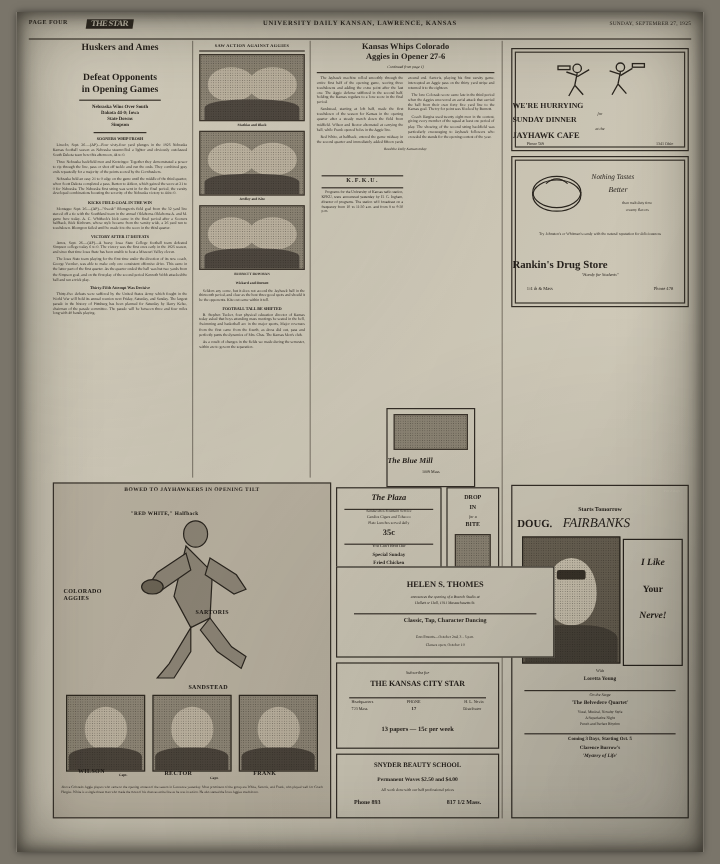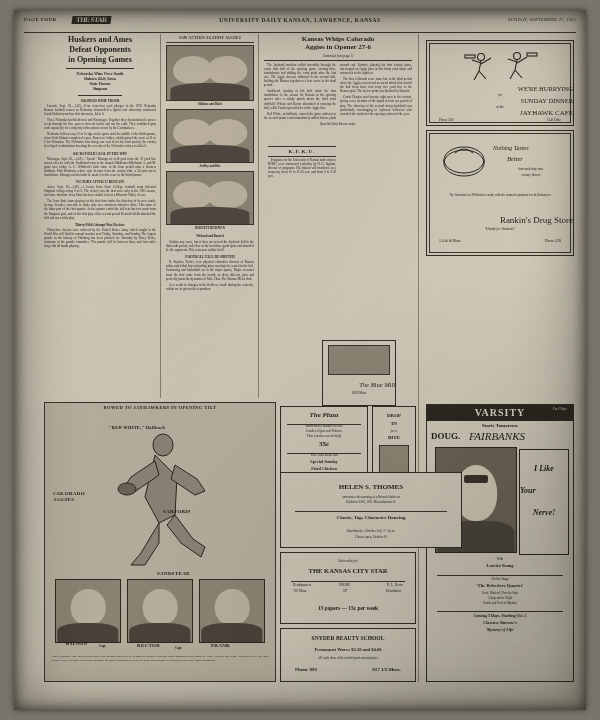--- a/index.html
+++ b/index.html
@@ -42,21 +42,21 @@
     background-image:radial-gradient(rgba(30,26,20,.55) 35%, rgba(0,0,0,0) 36%);
     background-size:2px 2px;opacity:.8;}
   .portrait{position:relative;}
   .portrait .head{position:absolute;left:50%;top:18%;width:46%;height:52%;
     transform:translateX(-50%);border-radius:50% 50% 45% 45%;background:#bdb3a0;}
   .portrait .shoulders{position:absolute;left:50%;bottom:0;width:92%;height:32%;
     transform:translateX(-50%);border-radius:40% 40% 0 0;background:#4f4840;}
   
   .ad{border:1px solid #332d26;background:#cdc7b6;position:absolute;overflow:hidden;}
   .ad-in{position:absolute;inset:2px;border:1px solid #3a342c;}
-  .adtitle{text-align:right;font-weight:normal;}
+  .adtitle{text-align:left;font-weight:bold;}
   .adline{text-align:center;}
   .thinrule{height:1px;background:#3a342c;margin:2px 0;}
   .center{text-align:center;}
   .b{font-weight:bold;}
   
   .bigpanel{position:absolute;border:1px solid #3a342c;background:#b9b1a0;overflow:hidden;}
   .playerframe{position:absolute;border:1px solid #2e2920;background:#8e8676;overflow:hidden;}
   .name{position:absolute;font-weight:bold;font-size:5px;letter-spacing:.3px;color:#1d1914;}
   .namesm{font-size:3px;font-weight:bold;}
   
@@ -75,21 +75,21 @@
       <div class="mh-logo">THE STAR</div>
       <div class="mh-center">UNIVERSITY DAILY KANSAN, LAWRENCE, KANSAS</div>
       <div class="mh-right">SUNDAY, SEPTEMBER 27, 1925</div>
     </div>
 
     <div class="rule" style="left:146px;top:24px;height:364px;"></div>
     <div class="rule" style="left:244px;top:24px;height:364px;"></div>
     <div class="rule" style="left:404px;top:24px;height:648px;"></div>
 
     <div class="col ink" style="left:30px;width:112px;">
-      <div class="hl" style="font-size:8px;margin-bottom:1px;">Huskers and Ames</div>
+      <div class="hl" style="font-size:8px;margin-bottom:16px;">Huskers and Ames</div>
       <div class="hl" style="font-size:8px;margin-bottom:1px;">Defeat Opponents</div>
       <div class="hl" style="font-size:8px;margin-bottom:3px;">in Opening Games</div>
       <div class="thinrule" style="width:60%;margin:2px auto;"></div>
       <div class="center" style="font-size:4px;font-weight:bold;line-height:1.3;">Nebraska Wins Over South</div>
       <div class="center" style="font-size:4px;font-weight:bold;line-height:1.3;">Dakota 44-0; Iowa</div>
       <div class="center" style="font-size:4px;font-weight:bold;line-height:1.3;">State Downs</div>
       <div class="center" style="font-size:4px;font-weight:bold;line-height:1.3;">Simpson</div>
       <div class="thinrule" style="width:40%;margin:3px auto;"></div>
 
       <div class="smallcap">SOONERS WHIP FROSH</div>
@@ -226,36 +226,35 @@
       <div class="ink" style="position:absolute;left:72px;top:42px;width:64px;font-size:3.2px;text-align:center;">creamy flavors</div>
       <div class="ink" style="position:absolute;left:10px;top:62px;width:126px;font-size:3.2px;text-align:center;line-height:1.35;">Try Johnston's or Whitman's candy with the natural reputation for deliciousness</div>
       <div class="adtitle ink" style="position:absolute;left:0;right:0;top:84px;font-size:9px;">Rankin's Drug Store</div>
       <div class="adline ink" style="position:absolute;left:0;right:0;top:96px;font-size:3.6px;font-style:italic;">"Handy for Students"</div>
       <div class="ink" style="position:absolute;left:12px;top:108px;font-size:3.8px;">1/4 th &amp; Mass</div>
       <div class="ink" style="position:absolute;right:12px;top:108px;font-size:3.8px;">Phone 478</div>
     </div>
 
 
     <div class="varsity" style="left:412px;top:394px;width:146px;height:276px;">
-      <div class="vbar" style="position:absolute;left:0;top:0;width:146px;height:16px;font-size:10px;line-height:16px;letter-spacing:1px;">VARSITY</div>
       <div class="ink" style="position:absolute;right:2px;top:2px;font-size:3px;text-align:center;width:22px;color:#d8d2c2;">For 2 Days</div>
       <div class="ink center" style="position:absolute;left:0;right:0;top:18px;font-size:5px;font-weight:bold;">Starts Tomorrow</div>
       <div class="ink" style="position:absolute;left:4px;top:26px;font-size:9px;font-weight:bold;">DOUG.</div>
       <div class="ink" style="position:absolute;left:42px;top:25px;font-size:11px;font-weight:normal;font-style:italic;">FAIRBANKS</div>
 
       <div class="filmface" style="left:8px;top:42px;width:80px;height:104px;border:1px solid #2b261f;">
         <div style="position:absolute;left:50%;top:16%;width:52%;height:54%;transform:translateX(-50%);border-radius:50% 50% 46% 46%;background:#cfc6b2;"></div>
         <div style="position:absolute;left:50%;top:26%;width:30%;height:8%;transform:translateX(-50%);background:#3a342a;border-radius:2px;"></div>
         <div style="position:absolute;left:50%;bottom:0;width:96%;height:30%;transform:translateX(-50%);background:#4a443a;border-radius:36% 36% 0 0;"></div>
         <div class="halftone"></div>
       </div>
 
       <div style="position:absolute;left:92px;top:44px;width:48px;height:104px;border:1px solid #2b261f;background:#cdc7b6;">
         <div class="ink" style="position:absolute;left:0;right:0;top:14px;text-align:center;font-size:8px;font-style:italic;font-weight:bold;">I Like</div>
-        <div class="ink" style="position:absolute;left:0;right:0;top:36px;text-align:left;font-size:8px;font-style:italic;font-weight:bold;">Your</div>
+        <div class="ink" style="position:absolute;left:0;right:0;top:36px;text-align:center;font-size:8px;font-weight:bold;">Your</div>
         <div class="ink" style="position:absolute;left:0;right:0;top:58px;text-align:center;font-size:8px;font-style:italic;font-weight:bold;">Nerve!</div>
       </div>
 
       <div class="ink center" style="position:absolute;left:0;right:0;top:152px;font-size:3.4px;">With</div>
       <div class="ink center" style="position:absolute;left:0;right:0;top:158px;font-size:4.4px;font-weight:bold;">Loretta Young</div>
       <div class="thinrule" style="position:absolute;left:10px;right:10px;top:168px;"></div>
       <div class="ink center" style="position:absolute;left:0;right:0;top:172px;font-size:3.4px;font-style:italic;">On the Stage</div>
       <div class="ink center" style="position:absolute;left:0;right:0;top:178px;font-size:4.6px;font-weight:bold;">'The Belvedere Quartet'</div>
       <div class="ink center" style="position:absolute;left:0;right:0;top:186px;font-size:3.1px;">Vocal, Musical, Novelty Style</div>
       <div class="ink center" style="position:absolute;left:0;right:0;top:191px;font-size:3.1px;">A Superlative Night</div>

